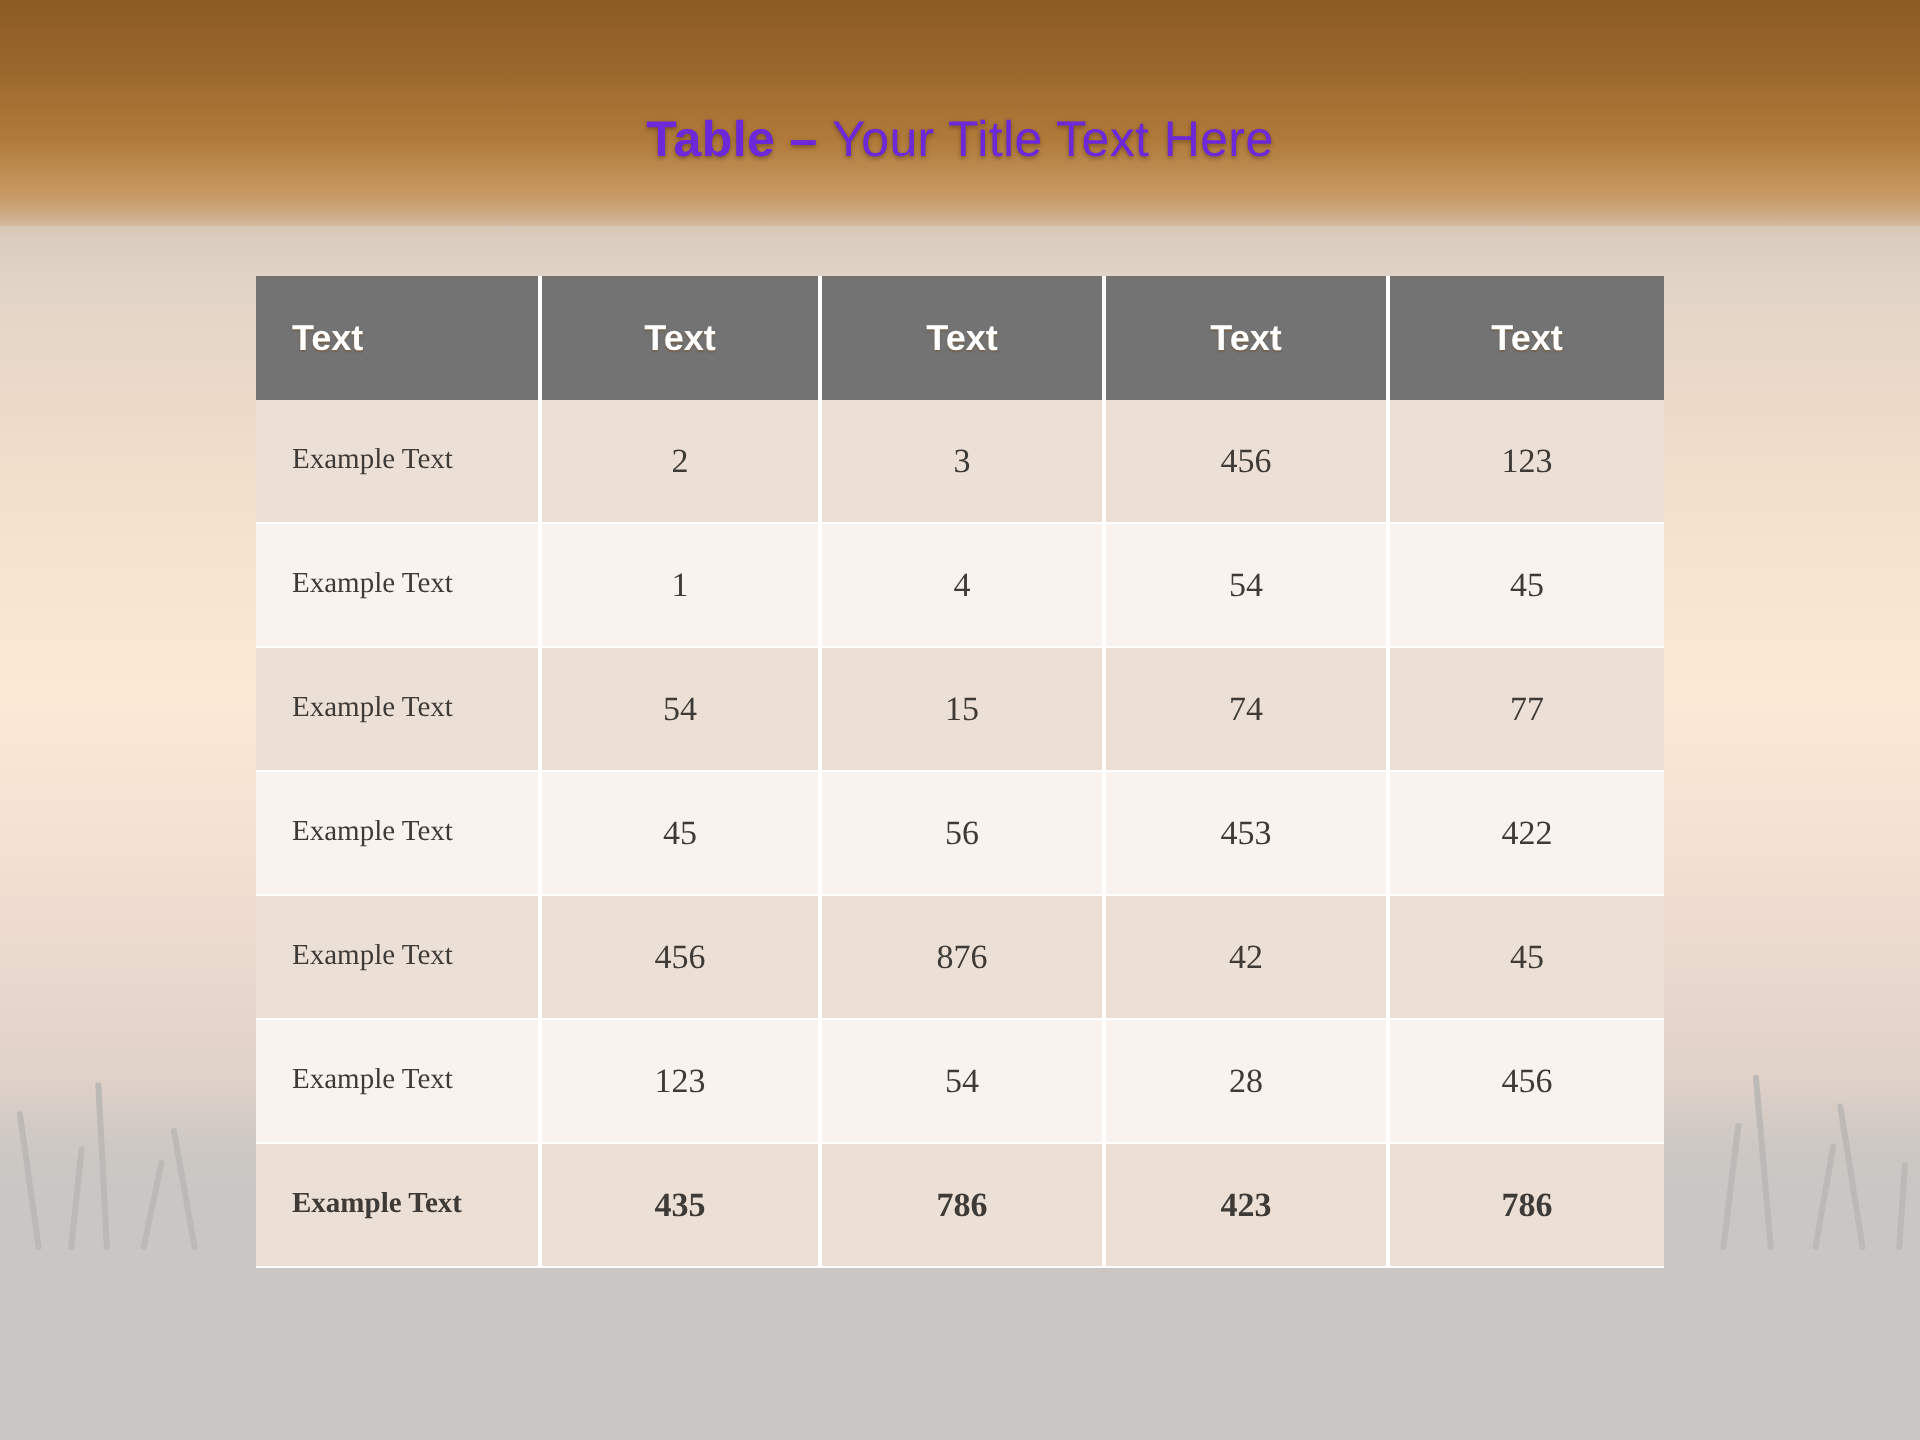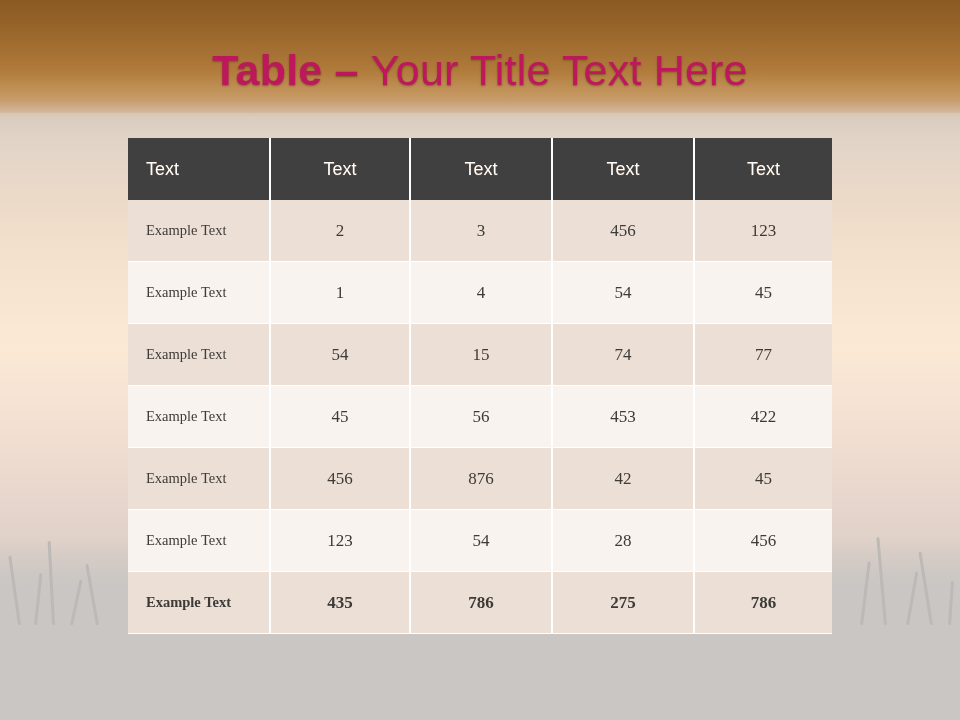--- a/index.html
+++ b/index.html
@@ -78,22 +78,22 @@
     width: 960px;
     height: 40px;
     background: linear-gradient(to bottom, rgba(197,150,101,0.55) 0%, rgba(205,180,155,0.18) 55%, rgba(200,196,193,0) 100%);
   }
 
   .title {
     position: absolute;
     left: 0; top: 50px;
     width: 960px;
     text-align: center;
-    color: #be185d;
-    font-size: 43px;
+    color: #6d28d9;
+    font-size: 25px;
     line-height: 40px;
     letter-spacing: 0.2px;
     text-shadow: 0 1px 2px rgba(60,35,10,0.45);
     white-space: nowrap;
   }
   .title .strong { font-weight: bold; }
   .title .light { font-weight: normal; }
 
   
   .table-wrap {
@@ -108,24 +108,24 @@
     table-layout: fixed;
   }
   table.data col.c0 { width: 142px; }
   table.data col.c1 { width: 140px; }
   table.data col.c2 { width: 142px; }
   table.data col.c3 { width: 142px; }
   table.data col.c4 { width: 138px; }
 
   table.data th {
     height: 60px;
-    background: #404040;
+    background: #737373;
     color: #ffffff;
     font-size: 18px;
-    font-weight: normal;
+    font-weight: bold;
     text-shadow: 0 1px 1px rgba(120,80,40,0.55);
     border-right: 2px solid #ffffff;
     text-align: center;
   }
   table.data th:first-child {
     text-align: left;
     padding-left: 18px;
   }
   table.data th:last-child { border-right: none; }
 
@@ -239,20 +239,20 @@
           <td class="label">Example Text</td>
           <td>123</td>
           <td>54</td>
           <td>28</td>
           <td>456</td>
         </tr>
         <tr class="total">
           <td class="label">Example Text</td>
           <td>435</td>
           <td>786</td>
-          <td>275</td>
+          <td>423</td>
           <td>786</td>
         </tr>
       </tbody>
     </table>
   </div>
 
 </div>
 
 </body></html>

